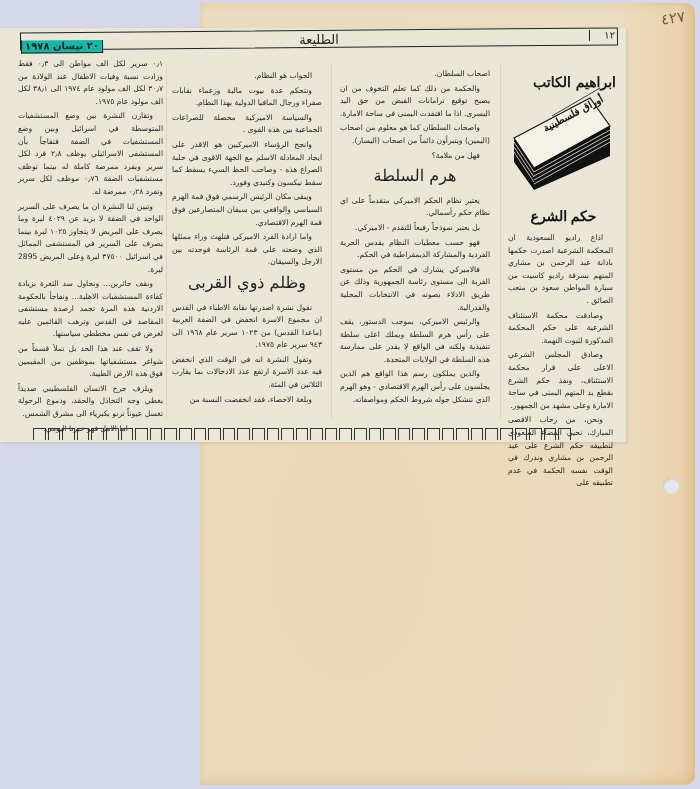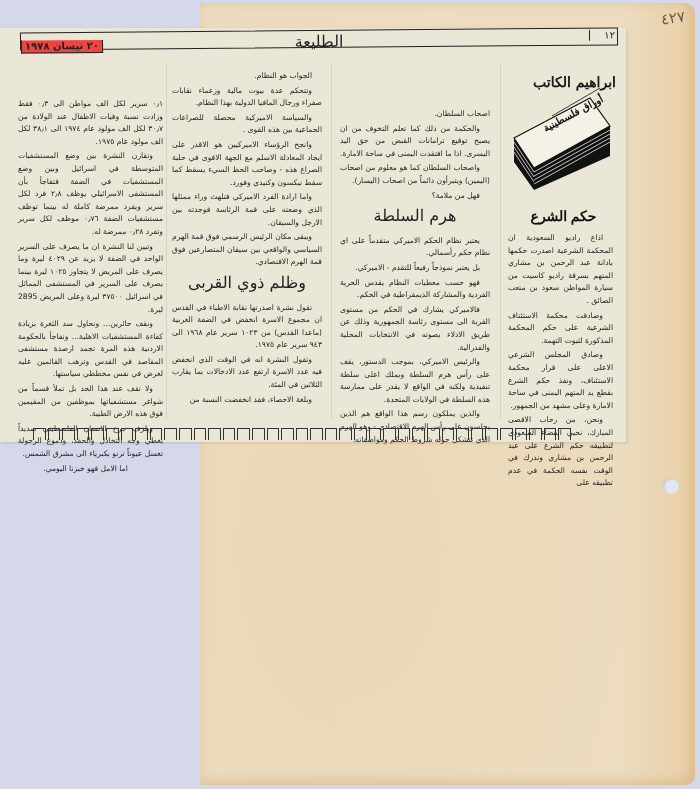--- a/index.html
+++ b/index.html
@@ -62,39 +62,39 @@
     color: #222;
   }
   .hdr-page {
     position: absolute; right: 2px; top: 1px;
     font-weight: normal; font-size: 10px;
     border-left: 1.5px solid #222; padding-left: 14px;
   }
   .hdr-title {
     position: absolute; left: 50%; top: 1px;
     transform: translateX(-50%);
-    font-size: 16px;
+    font-size: 13px;
   }
   .hdr-date {
     position: absolute; left: 0; top: 7px;
     font-size: 10px; font-weight: bold;
     border: 1.5px solid #222; border-top: none;
-    padding: 0 3px; background: #ef4444;
+    padding: 0 3px; background: #14b8a6;
     height: 13px; line-height: 12px;
   }
   .col {
     position: absolute;
     direction: rtl;
     text-align: justify;
     font-size: 7.6px;
     line-height: 12.6px;
     color: #1e1e1e;
   }
   .col p { margin-bottom: 2px; text-indent: 10px; }
-  .col p.noindent { text-indent: 0; margin-top: 40px; }
+  .col p.noindent { text-indent: 0; }
   .col-1 { left: 508px; top: 225px; width: 105px; }
   .col-2 { left: 340px; top: 68px; width: 150px; }
   .col-3 { left: 172px; top: 70px; width: 150px; }
   .col-4 { left: 18px; top: 58px; width: 145px; }
   .section-title {
     font-family: "DejaVu Serif", serif;
     font-weight: normal;
     font-size: 16px;
     text-align: center;
     margin: 8px 0 12px;
@@ -225,22 +225,22 @@
   <p>والذين يملكون رسم هذا الواقع هم الذين يجلسون على رأس الهرم الاقتصادي - وهو الهرم الذي تتشكل حوله شروط الحكم ومواصفاته.</p>
 </div>
 
 <div class="column-rule" style="left:331px; top:64px; height:355px;"></div>
 
 <div class="col col-3">
   <p>الجواب هو النظام.</p>
   <p>وتتحكم عدة بيوت مالية وزعماء نقابات صفراء ورجال المافيا الدولية بهذا النظام.</p>
   <p>والسياسة الاميركية محصلة للصراعات الجماعية بين هذه القوى .</p>
   <p>وانجح الرؤساء الاميركيين هو الاقدر على ايجاد المعادلة الاسلم مع الجهة الاقوى في حلبة الصراع هذه - وصاحب الحظ السيء يسقط كما سقط نيكسون وكنيدي وفورد.</p>
+  <p>ويبقى مكان الرئيس الرسمي فوق قمة الهرم السياسي والواقعي بين سيقان المتصارعين فوق قمة الهرم الاقتصادي.</p>
   <p>واما ارادة الفرد الاميركي فتلهث وراء ممثلها الذي وضعته على قمة الرئاسة فوجدته بين الارجل والسيقان.</p>
-  <p>ويبقى مكان الرئيس الرسمي فوق قمة الهرم السياسي والواقعي بين سيقان المتصارعين فوق قمة الهرم الاقتصادي.</p>
   <div class="section-title">وظلم ذوي القربى</div>
   <p>تقول نشرة اصدرتها نقابة الاطباء في القدس ان مجموع الاسرة انخفض في الضفة الغربية (ماعدا القدس) من ١٠٢٣ سرير عام ١٩٦٨ الى ٩٤٣ سرير عام ١٩٧٥.</p>
   <p>وتقول النشرة انه في الوقت الذي انخفض فيه عدد الاسرة ارتفع عدد الادخالات بما يقارب الثلاثين في المئة.</p>
   <p>وبلغة الاحصاء، فقد انخفضت النسبة من</p>
 </div>
 
 <div class="column-rule" style="left:166px; top:64px; height:355px;"></div>
 
 <div class="col col-4">
   <p class="noindent">٠٫١ سرير لكل الف مواطن الى ٠٫٣ فقط وزادت نسبة وفيات الاطفال عند الولادة من ٣٠٫٧ لكل الف مولود عام ١٩٧٤ الى ٣٨٫١ لكل الف مولود عام ١٩٧٥.</p>

